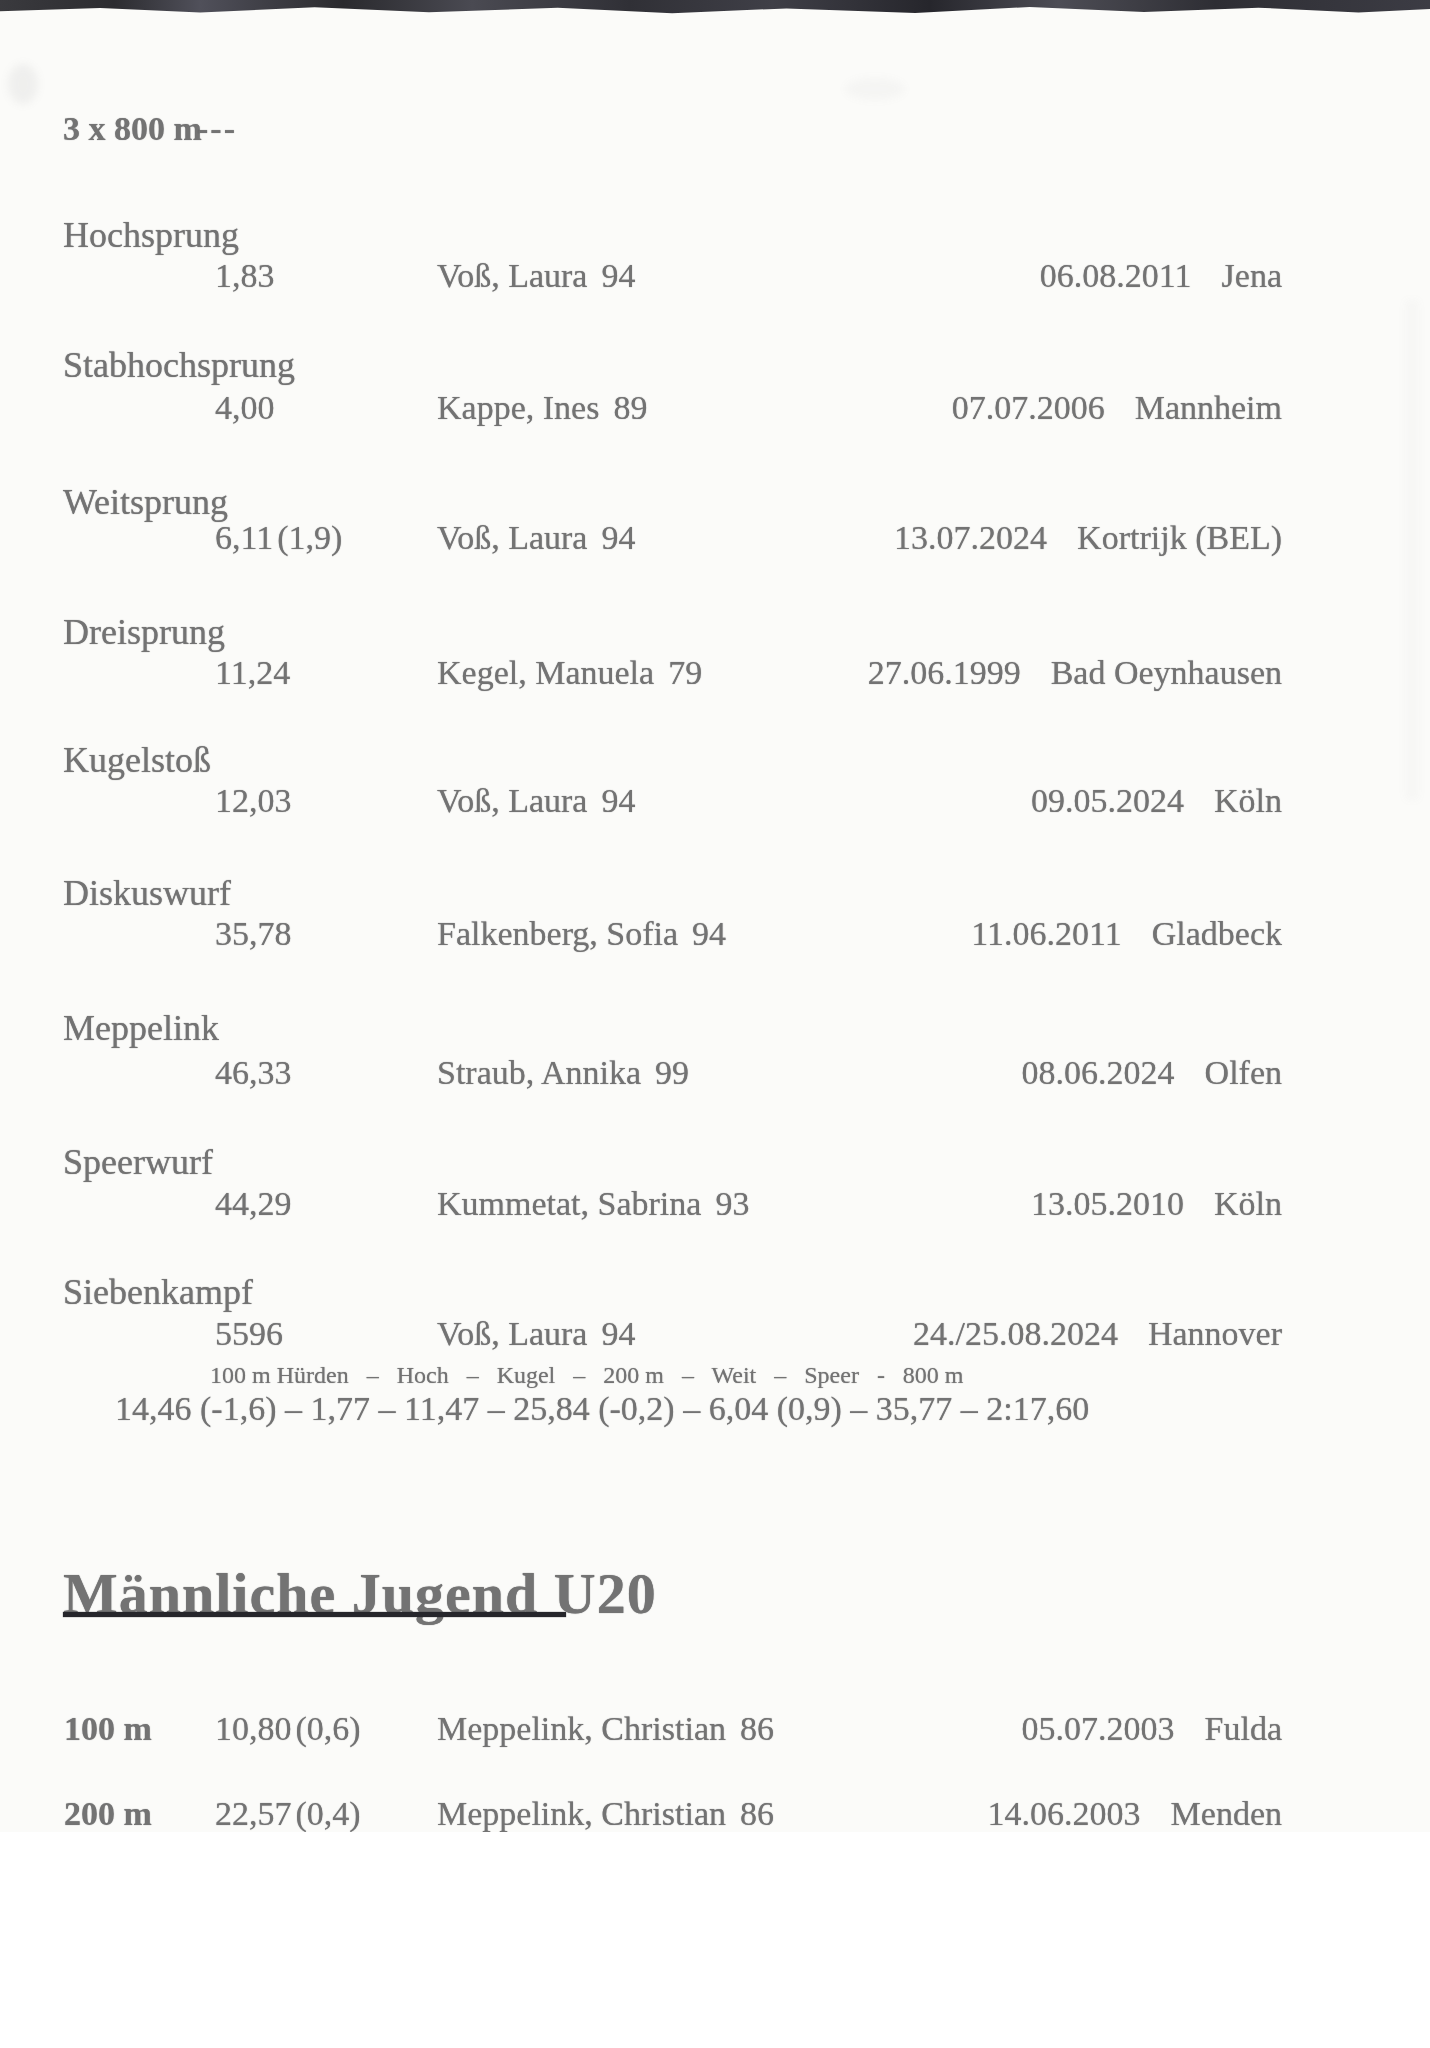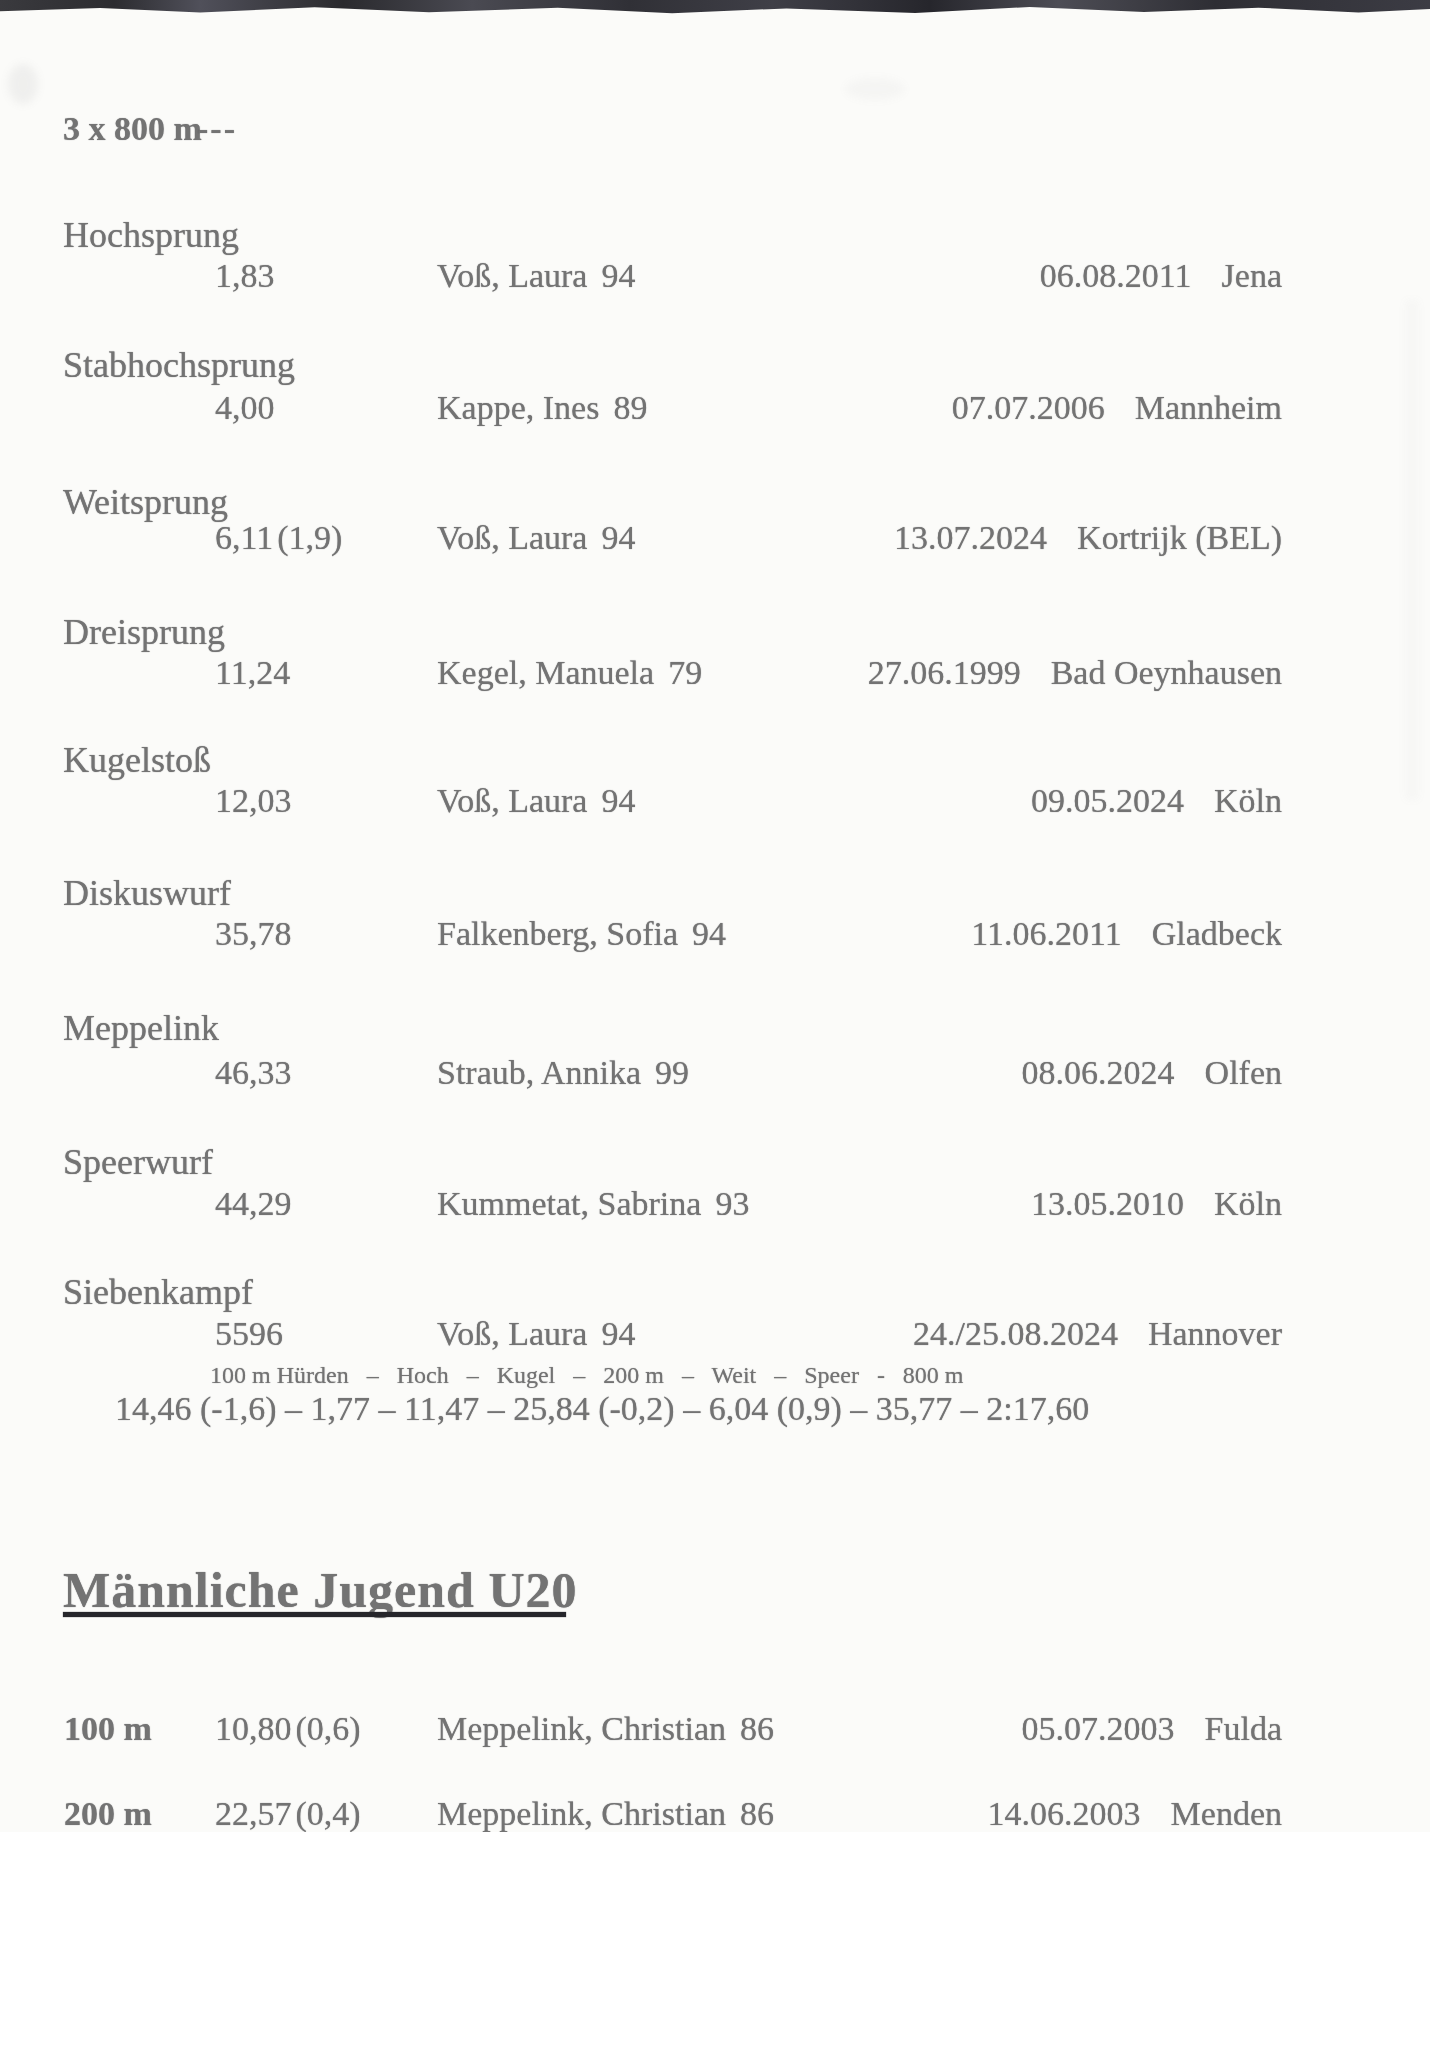--- a/index.html
+++ b/index.html
@@ -27,21 +27,21 @@
   .athlete-wrap{position:absolute;left:437px;white-space:nowrap;}
   .date-wrap{position:absolute;right:148px;text-align:center;white-space:nowrap;}
   .yob{margin-left:14px;}
   .wind{margin-left:4px;}
   .loc{margin-left:30px;}
   .row-label{position:absolute;left:64px;font-weight:bold;text-align:center;}
   .pre{white-space:pre;}
   .small-line{font-size:24px;text-shadow:0 0 1px rgba(35,35,40,.5);}
   .heading{
     position:absolute;left:63px;top:1565px;
-    font-size:50px;font-weight:bold;line-height:1;
+    font-size:58px;font-weight:bold;line-height:1;
     letter-spacing:1px;
     text-shadow:0 0 1px rgba(20,20,25,.6);
     white-space:nowrap;
   }
   .heading-underline{
     position:absolute;left:63px;top:1612px;
     width:503px;height:5px;background:#26262b;
     box-shadow:0 0 1px rgba(20,20,25,.7);
   }
   .page-number{

